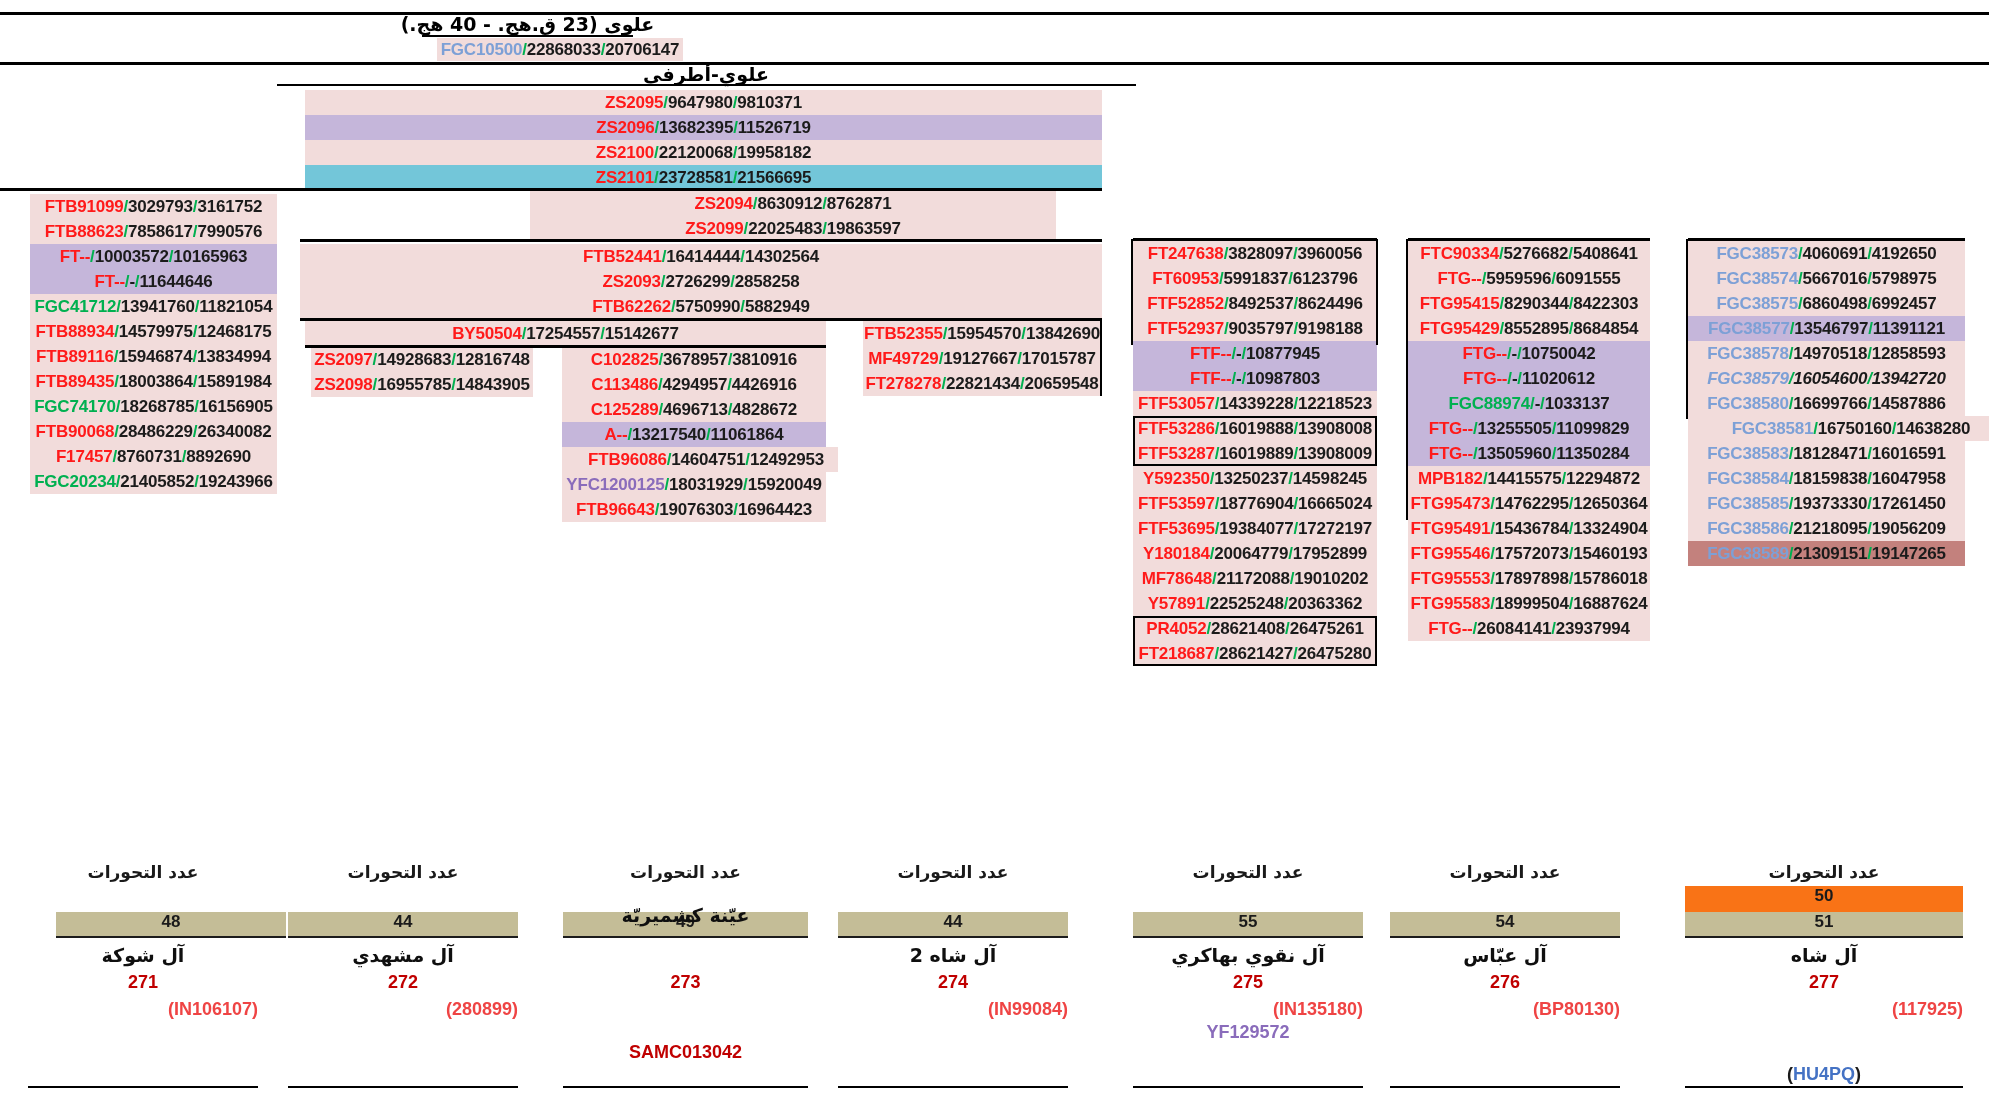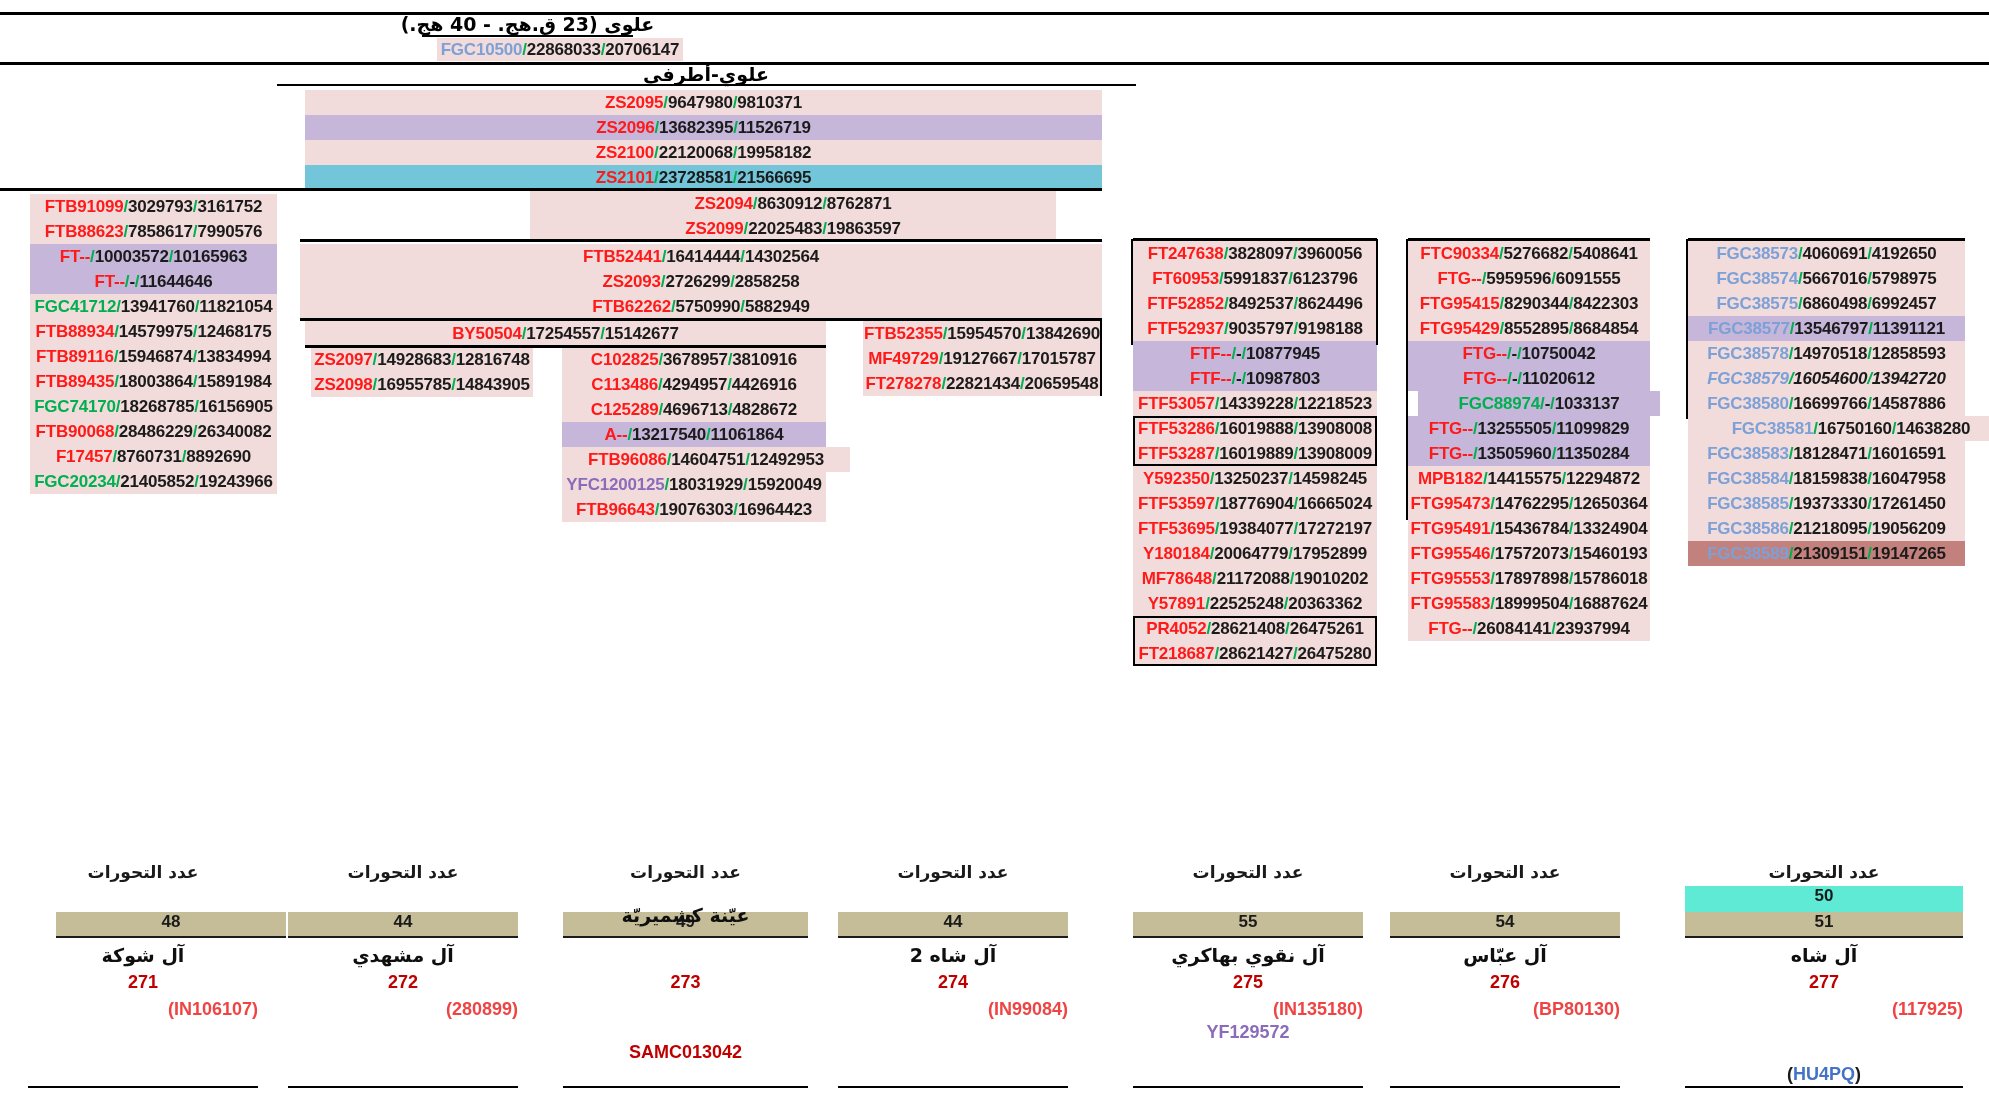--- a/index.html
+++ b/index.html
@@ -20,21 +20,21 @@
   .vline{position:absolute;background:#000;}
   .rowbox{position:absolute;border:2px solid #000;box-sizing:border-box;pointer-events:none;}
   .title1{position:absolute;left:330px;top:13px;width:395px;height:22px;text-align:center;
           font:700 19px "DejaVu Sans",sans-serif;color:#000;}
   .title2{position:absolute;left:306px;top:63px;width:800px;height:21px;text-align:center;
           font:700 19px "DejaVu Sans",sans-serif;color:#000;}
   .b-head{position:absolute;height:22px;text-align:center;font:700 17px "DejaVu Sans",sans-serif;color:#1a1a1a;}
   .bar-base{position:absolute;height:26px;line-height:25px;text-align:center;box-sizing:border-box;
             font:700 17px "Liberation Sans",sans-serif;color:#1a1a1a;}
   .bar-main{background:#c4bd97;border-bottom:2px solid #1c1c1c;}
-  .bar-light{background:#5eead4;}
+  .bar-light{background:#f97316;}
   .b-name{position:absolute;height:26px;text-align:center;font:700 19px "DejaVu Sans",sans-serif;color:#0f0f0f;}
   .b-num{position:absolute;height:24px;text-align:center;font:700 18px "Liberation Sans",sans-serif;color:#c00000;}
   .b-kit{position:absolute;height:24px;text-align:right;font:700 18px "Liberation Sans",sans-serif;color:#ef4444;}
   .b-extra{position:absolute;height:24px;text-align:center;font:700 18px "Liberation Sans",sans-serif;}
   .x-darkred{color:#c00000}
   .x-violet{color:#8a6cbb}
   .x-blue{color:#4472c4}
   .x-dark{color:#1a1a1a}
 </style>
 </head>
@@ -65,21 +65,21 @@
     <div class="row bg-pink" style="left: 30px; top: 394px; width: 247px; height: 25px; line-height: 25px;"><span class="c-green">FGC74170</span><span class="c-green">/</span><span class="c-dark">18268785</span><span class="c-green">/</span><span class="c-dark">16156905</span></div>
     <div class="row bg-pink" style="left: 30px; top: 419px; width: 247px; height: 25px; line-height: 25px;"><span class="c-red">FTB90068</span><span class="c-green">/</span><span class="c-dark">28486229</span><span class="c-green">/</span><span class="c-dark">26340082</span></div>
     <div class="row bg-pink" style="left: 30px; top: 444px; width: 247px; height: 25px; line-height: 25px;"><span class="c-red">F17457</span><span class="c-green">/</span><span class="c-dark">8760731</span><span class="c-green">/</span><span class="c-dark">8892690</span></div>
     <div class="row bg-pink" style="left: 30px; top: 469px; width: 247px; height: 25px; line-height: 25px;"><span class="c-green">FGC20234</span><span class="c-green">/</span><span class="c-dark">21405852</span><span class="c-green">/</span><span class="c-dark">19243966</span></div>
     <div class="row bg-pink" style="left: 311px; top: 347px; width: 222px; height: 25px; line-height: 25px;"><span class="c-red">ZS2097</span><span class="c-green">/</span><span class="c-dark">14928683</span><span class="c-green">/</span><span class="c-dark">12816748</span></div>
     <div class="row bg-pink" style="left: 311px; top: 372px; width: 222px; height: 25px; line-height: 25px;"><span class="c-red">ZS2098</span><span class="c-green">/</span><span class="c-dark">16955785</span><span class="c-green">/</span><span class="c-dark">14843905</span></div>
     <div class="row bg-pink" style="left: 562px; top: 347px; width: 264px; height: 25px; line-height: 25px;"><span class="c-red">C102825</span><span class="c-green">/</span><span class="c-dark">3678957</span><span class="c-green">/</span><span class="c-dark">3810916</span></div>
     <div class="row bg-pink" style="left: 562px; top: 372px; width: 264px; height: 25px; line-height: 25px;"><span class="c-red">C113486</span><span class="c-green">/</span><span class="c-dark">4294957</span><span class="c-green">/</span><span class="c-dark">4426916</span></div>
     <div class="row bg-pink" style="left: 562px; top: 397px; width: 264px; height: 25px; line-height: 25px;"><span class="c-red">C125289</span><span class="c-green">/</span><span class="c-dark">4696713</span><span class="c-green">/</span><span class="c-dark">4828672</span></div>
     <div class="row bg-purple" style="left: 562px; top: 422px; width: 264px; height: 25px; line-height: 25px;"><span class="c-red">A--</span><span class="c-green">/</span><span class="c-dark">13217540</span><span class="c-green">/</span><span class="c-dark">11061864</span></div>
-    <div class="row bg-pink" style="left: 562px; top: 447px; width: 288px; height: 25px; line-height: 25px;"><span class="c-red">FTB96086</span><span class="c-green">/</span><span class="c-dark">14604751</span><span class="c-green">/</span><span class="c-dark">12492953</span></div>
+    <div class="row bg-pink" style="left: 562px; top: 447px; width: 264px; height: 25px; line-height: 25px; padding-left: 12px;"><span class="c-red">FTB96086</span><span class="c-green">/</span><span class="c-dark">14604751</span><span class="c-green">/</span><span class="c-dark">12492953</span></div>
     <div class="row bg-pink" style="left: 562px; top: 472px; width: 264px; height: 25px; line-height: 25px;"><span class="c-violet">YFC1200125</span><span class="c-green">/</span><span class="c-dark">18031929</span><span class="c-green">/</span><span class="c-dark">15920049</span></div>
     <div class="row bg-pink" style="left: 562px; top: 497px; width: 264px; height: 25px; line-height: 25px;"><span class="c-red">FTB96643</span><span class="c-green">/</span><span class="c-dark">19076303</span><span class="c-green">/</span><span class="c-dark">16964423</span></div>
     <div class="row bg-pink" style="left: 863px; top: 321px; width: 238px; height: 25px; line-height: 25px;"><span class="c-red">FTB52355</span><span class="c-green">/</span><span class="c-dark">15954570</span><span class="c-green">/</span><span class="c-dark">13842690</span></div>
     <div class="row bg-pink" style="left: 863px; top: 346px; width: 238px; height: 25px; line-height: 25px;"><span class="c-red">MF49729</span><span class="c-green">/</span><span class="c-dark">19127667</span><span class="c-green">/</span><span class="c-dark">17015787</span></div>
     <div class="row bg-pink" style="left: 863px; top: 371px; width: 238px; height: 25px; line-height: 25px;"><span class="c-red">FT278278</span><span class="c-green">/</span><span class="c-dark">22821434</span><span class="c-green">/</span><span class="c-dark">20659548</span></div>
     <div class="row bg-pink" style="left: 1133px; top: 241px; width: 244px; height: 25px; line-height: 25px;"><span class="c-red">FT247638</span><span class="c-green">/</span><span class="c-dark">3828097</span><span class="c-green">/</span><span class="c-dark">3960056</span></div>
     <div class="row bg-pink" style="left: 1133px; top: 266px; width: 244px; height: 25px; line-height: 25px;"><span class="c-red">FT60953</span><span class="c-green">/</span><span class="c-dark">5991837</span><span class="c-green">/</span><span class="c-dark">6123796</span></div>
     <div class="row bg-pink" style="left: 1133px; top: 291px; width: 244px; height: 25px; line-height: 25px;"><span class="c-red">FTF52852</span><span class="c-green">/</span><span class="c-dark">8492537</span><span class="c-green">/</span><span class="c-dark">8624496</span></div>
     <div class="row bg-pink" style="left: 1133px; top: 316px; width: 244px; height: 25px; line-height: 25px;"><span class="c-red">FTF52937</span><span class="c-green">/</span><span class="c-dark">9035797</span><span class="c-green">/</span><span class="c-dark">9198188</span></div>
     <div class="row bg-purple" style="left: 1133px; top: 341px; width: 244px; height: 25px; line-height: 25px;"><span class="c-red">FTF--</span><span class="c-green">/</span><span class="c-dark">-</span><span class="c-green">/</span><span class="c-dark">10877945</span></div>
@@ -94,21 +94,21 @@
     <div class="row bg-pink" style="left: 1133px; top: 566px; width: 244px; height: 25px; line-height: 25px;"><span class="c-red">MF78648</span><span class="c-green">/</span><span class="c-dark">21172088</span><span class="c-green">/</span><span class="c-dark">19010202</span></div>
     <div class="row bg-pink" style="left: 1133px; top: 591px; width: 244px; height: 25px; line-height: 25px;"><span class="c-red">Y57891</span><span class="c-green">/</span><span class="c-dark">22525248</span><span class="c-green">/</span><span class="c-dark">20363362</span></div>
     <div class="row bg-pink" style="left: 1133px; top: 616px; width: 244px; height: 25px; line-height: 25px;"><span class="c-red">PR4052</span><span class="c-green">/</span><span class="c-dark">28621408</span><span class="c-green">/</span><span class="c-dark">26475261</span></div>
     <div class="row bg-pink" style="left: 1133px; top: 641px; width: 244px; height: 25px; line-height: 25px;"><span class="c-red">FT218687</span><span class="c-green">/</span><span class="c-dark">28621427</span><span class="c-green">/</span><span class="c-dark">26475280</span></div>
     <div class="row bg-pink" style="left: 1408px; top: 241px; width: 242px; height: 25px; line-height: 25px;"><span class="c-red">FTC90334</span><span class="c-green">/</span><span class="c-dark">5276682</span><span class="c-green">/</span><span class="c-dark">5408641</span></div>
     <div class="row bg-pink" style="left: 1408px; top: 266px; width: 242px; height: 25px; line-height: 25px;"><span class="c-red">FTG--</span><span class="c-green">/</span><span class="c-dark">5959596</span><span class="c-green">/</span><span class="c-dark">6091555</span></div>
     <div class="row bg-pink" style="left: 1408px; top: 291px; width: 242px; height: 25px; line-height: 25px;"><span class="c-red">FTG95415</span><span class="c-green">/</span><span class="c-dark">8290344</span><span class="c-green">/</span><span class="c-dark">8422303</span></div>
     <div class="row bg-pink" style="left: 1408px; top: 316px; width: 242px; height: 25px; line-height: 25px;"><span class="c-red">FTG95429</span><span class="c-green">/</span><span class="c-dark">8552895</span><span class="c-green">/</span><span class="c-dark">8684854</span></div>
     <div class="row bg-purple" style="left: 1408px; top: 341px; width: 242px; height: 25px; line-height: 25px;"><span class="c-red">FTG--</span><span class="c-green">/</span><span class="c-dark">-</span><span class="c-green">/</span><span class="c-dark">10750042</span></div>
     <div class="row bg-purple" style="left: 1408px; top: 366px; width: 242px; height: 25px; line-height: 25px;"><span class="c-red">FTG--</span><span class="c-green">/</span><span class="c-dark">-</span><span class="c-green">/</span><span class="c-dark">11020612</span></div>
-    <div class="row bg-purple" style="left: 1408px; top: 391px; width: 242px; height: 25px; line-height: 25px; margin-left: 10px;"><span class="c-green">FGC88974</span><span class="c-green">/</span><span class="c-dark">-</span><span class="c-green">/</span><span class="c-dark">1033137</span></div>
+    <div class="row bg-purple" style="left: 1408px; top: 391px; width: 242px; height: 25px; line-height: 25px;"><span class="c-green">FGC88974</span><span class="c-green">/</span><span class="c-dark">-</span><span class="c-green">/</span><span class="c-dark">1033137</span></div>
     <div class="row bg-purple" style="left: 1408px; top: 416px; width: 242px; height: 25px; line-height: 25px;"><span class="c-red">FTG--</span><span class="c-green">/</span><span class="c-dark">13255505</span><span class="c-green">/</span><span class="c-dark">11099829</span></div>
     <div class="row bg-purple" style="left: 1408px; top: 441px; width: 242px; height: 25px; line-height: 25px;"><span class="c-red">FTG--</span><span class="c-green">/</span><span class="c-dark">13505960</span><span class="c-green">/</span><span class="c-dark">11350284</span></div>
     <div class="row bg-pink" style="left: 1408px; top: 466px; width: 242px; height: 25px; line-height: 25px;"><span class="c-red">MPB182</span><span class="c-green">/</span><span class="c-dark">14415575</span><span class="c-green">/</span><span class="c-dark">12294872</span></div>
     <div class="row bg-pink" style="left: 1408px; top: 491px; width: 242px; height: 25px; line-height: 25px;"><span class="c-red">FTG95473</span><span class="c-green">/</span><span class="c-dark">14762295</span><span class="c-green">/</span><span class="c-dark">12650364</span></div>
     <div class="row bg-pink" style="left: 1408px; top: 516px; width: 242px; height: 25px; line-height: 25px;"><span class="c-red">FTG95491</span><span class="c-green">/</span><span class="c-dark">15436784</span><span class="c-green">/</span><span class="c-dark">13324904</span></div>
     <div class="row bg-pink" style="left: 1408px; top: 541px; width: 242px; height: 25px; line-height: 25px;"><span class="c-red">FTG95546</span><span class="c-green">/</span><span class="c-dark">17572073</span><span class="c-green">/</span><span class="c-dark">15460193</span></div>
     <div class="row bg-pink" style="left: 1408px; top: 566px; width: 242px; height: 25px; line-height: 25px;"><span class="c-red">FTG95553</span><span class="c-green">/</span><span class="c-dark">17897898</span><span class="c-green">/</span><span class="c-dark">15786018</span></div>
     <div class="row bg-pink" style="left: 1408px; top: 591px; width: 242px; height: 25px; line-height: 25px;"><span class="c-red">FTG95583</span><span class="c-green">/</span><span class="c-dark">18999504</span><span class="c-green">/</span><span class="c-dark">16887624</span></div>
     <div class="row bg-pink" style="left: 1408px; top: 616px; width: 242px; height: 25px; line-height: 25px;"><span class="c-red">FTG--</span><span class="c-green">/</span><span class="c-dark">26084141</span><span class="c-green">/</span><span class="c-dark">23937994</span></div>
     <div class="row bg-pink" style="left: 1688px; top: 241px; width: 277px; height: 25px; line-height: 25px;"><span class="c-blue">FGC38573</span><span class="c-green">/</span><span class="c-dark">4060691</span><span class="c-green">/</span><span class="c-dark">4192650</span></div>

